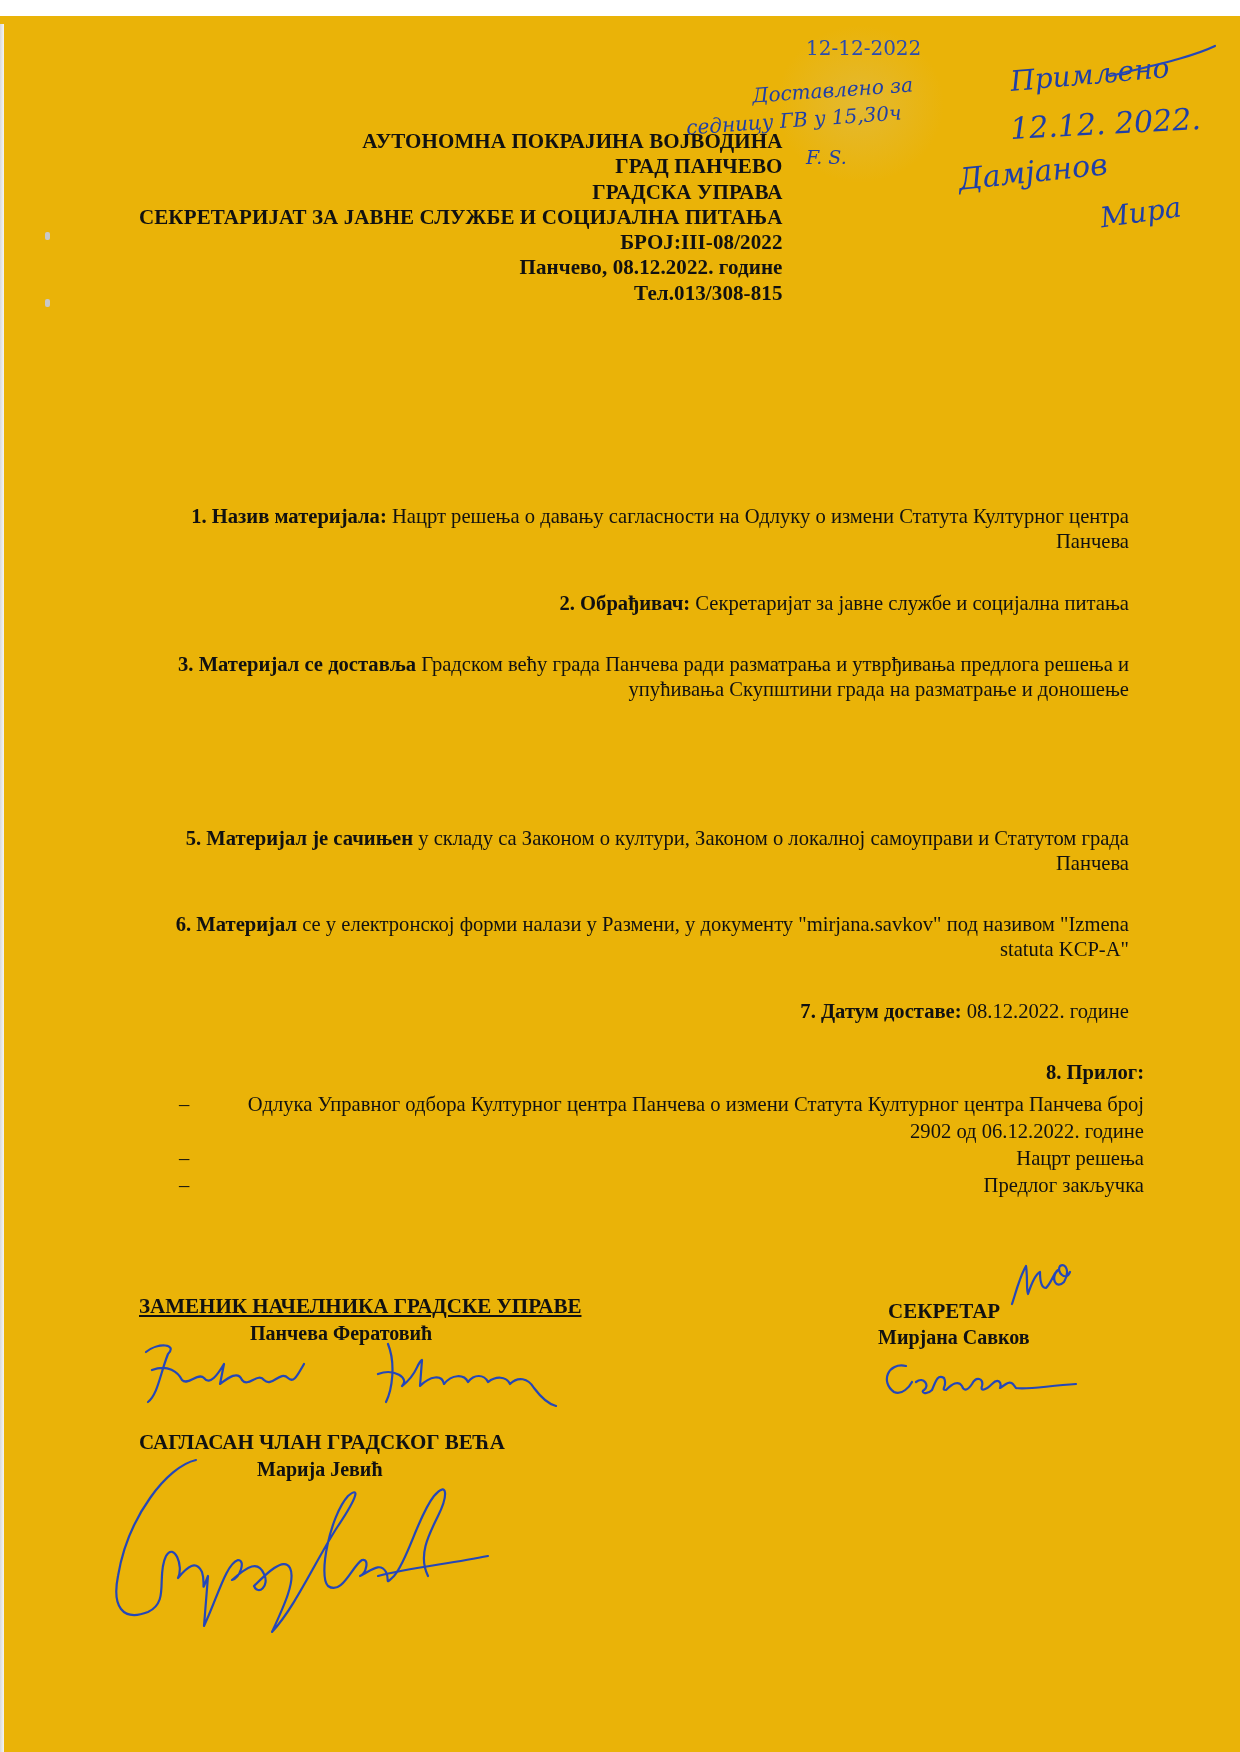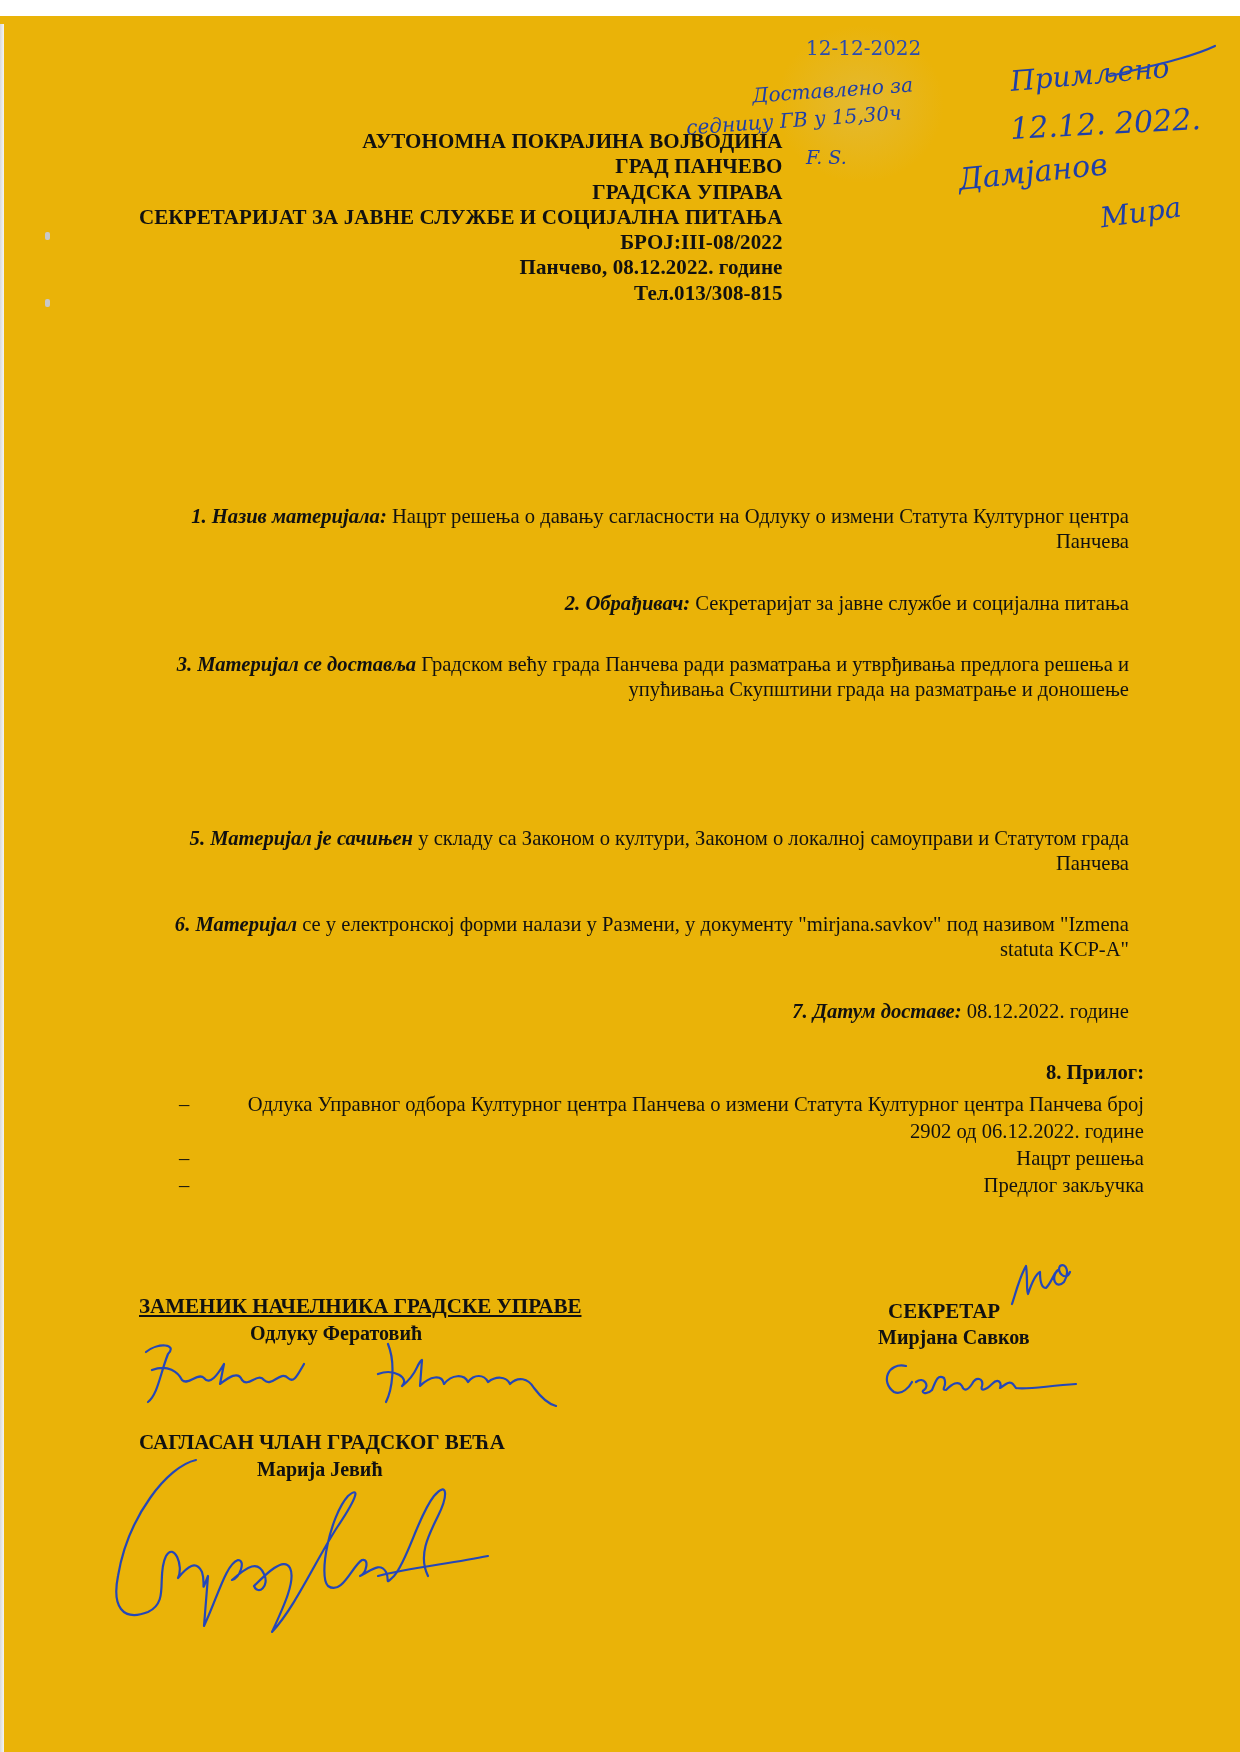--- a/index.html
+++ b/index.html
@@ -6,21 +6,21 @@
     body { width: 1240px; height: 1752px; position: relative; overflow: hidden;
            font-family: "Liberation Serif", "DejaVu Serif", serif; color: #111111; }
     .page { position: absolute; left: 0; top: 16px; width: 1240px; height: 1752px; background: #eab308; text-align: right; }
     .scan-edge { position: absolute; left: 0; top: 8px; width: 4px; height: 1744px;
                  background: linear-gradient(to right, #d9d9d9, #f4f4f4); }
     .abs { position: absolute; }
     .header { left: 139px; top: 113px; font-weight: bold; font-size: 21px; line-height: 25.3px; letter-spacing: 0.1px; }
     .header div { white-space: nowrap; }
     .addressee { left: 139px; top: 398px; font-weight: bold; font-size: 21px; white-space: nowrap; }
     .item { left: 139px; width: 990px; font-size: 20.6px; line-height: 25px; }
-    .item .lbl { font-weight: bold; font-style: italic; }
+    .item .lbl { font-weight: bold; }
     .attach { left: 146px; top: 1043px; font-size: 20.6px; line-height: 27.5px; }
     .attach .lbl { font-weight: bold; }
     .attach ul { list-style: none; margin: 4px 0 0 0; padding: 0; }
     .attach li { position: relative; padding-left: 68px; width: 930px; line-height: 27px; }
     .attach li .dash { position: absolute; left: 33px; top: 0; }
     .sig-title { font-weight: bold; font-size: 21px; white-space: nowrap; }
     .sig-name { font-weight: bold; font-size: 20px; white-space: nowrap; }
     .hand { position: absolute; color: #1f3fa8; font-family: "DejaVu Serif", serif; font-style: italic; white-space: nowrap; }
     svg.scribble { position: absolute; overflow: visible; }
     svg.scribble path { fill: none; stroke: #2547b8; stroke-width: 2.2; stroke-linecap: round; stroke-linejoin: round; }
@@ -83,21 +83,21 @@
   <div class="abs attach">
     <div class="lbl">8. Прилог:</div>
     <ul>
       <li><span class="dash">–</span><span>Одлука Управног одбора Културног центра Панчева о измени Статута Културног центра Панчева број 2902 од  06.12.2022. године</span></li>
       <li><span class="dash">–</span><span>Нацрт решења</span></li>
       <li><span class="dash">–</span><span style="white-space:pre;"> Предлог закључка</span></li>
     </ul>
   </div>
 
   <div class="abs sig-title" style="left:139px; top:1278px;text-decoration:underline;">ЗАМЕНИК НАЧЕЛНИКА ГРАДСКЕ УПРАВЕ</div>
-  <div class="abs sig-name" style="left:250px; top:1306px;">Одлуку Фератовић</div>
+  <div class="abs sig-name" style="left:250px; top:1306px;">Панчева Фератовић</div>
   <svg class="scribble" style="left:138px; top:1318px;" width="460" height="75">
     <path d="M8 18 C20 8, 40 10, 30 20 C22 40, 20 60, 10 68 M14 36 C30 30, 40 38, 44 46 C50 52, 60 38, 66 44 C72 52, 80 40, 86 30 L82 50 C90 44, 100 36, 104 46 C110 54, 120 38, 126 46 C134 54, 142 36, 150 44 C156 50, 160 40, 166 30"></path>
     <path d="M250 10 C258 30, 254 56, 248 68 M240 40 C256 34, 272 44, 264 52 C280 40, 278 30, 284 26 L282 52 C292 42, 304 40, 306 50 C314 40, 326 40, 330 48 C336 40, 346 40, 350 48 C358 42, 368 42, 372 50 C380 42, 390 44, 396 54 C402 62, 410 70, 418 72"></path>
   </svg>
 
   <div class="abs sig-title" style="left:888px; top:1283px;">СЕКРЕТАР</div>
   <div class="abs sig-name" style="left:878px; top:1310px;">Мирјана Савков</div>
   <svg class="scribble" style="left:1010px; top:1236px;" width="80" height="60">
     <path d="M2 52 C6 40, 10 24, 16 14 C18 28, 16 36, 18 42 C22 30, 26 22, 30 20 C30 30, 32 36, 36 36 C42 30, 44 20, 48 18 C40 26, 46 38, 54 30 C60 20, 56 10, 50 14 C46 20, 56 30, 60 20"></path>
   </svg>

